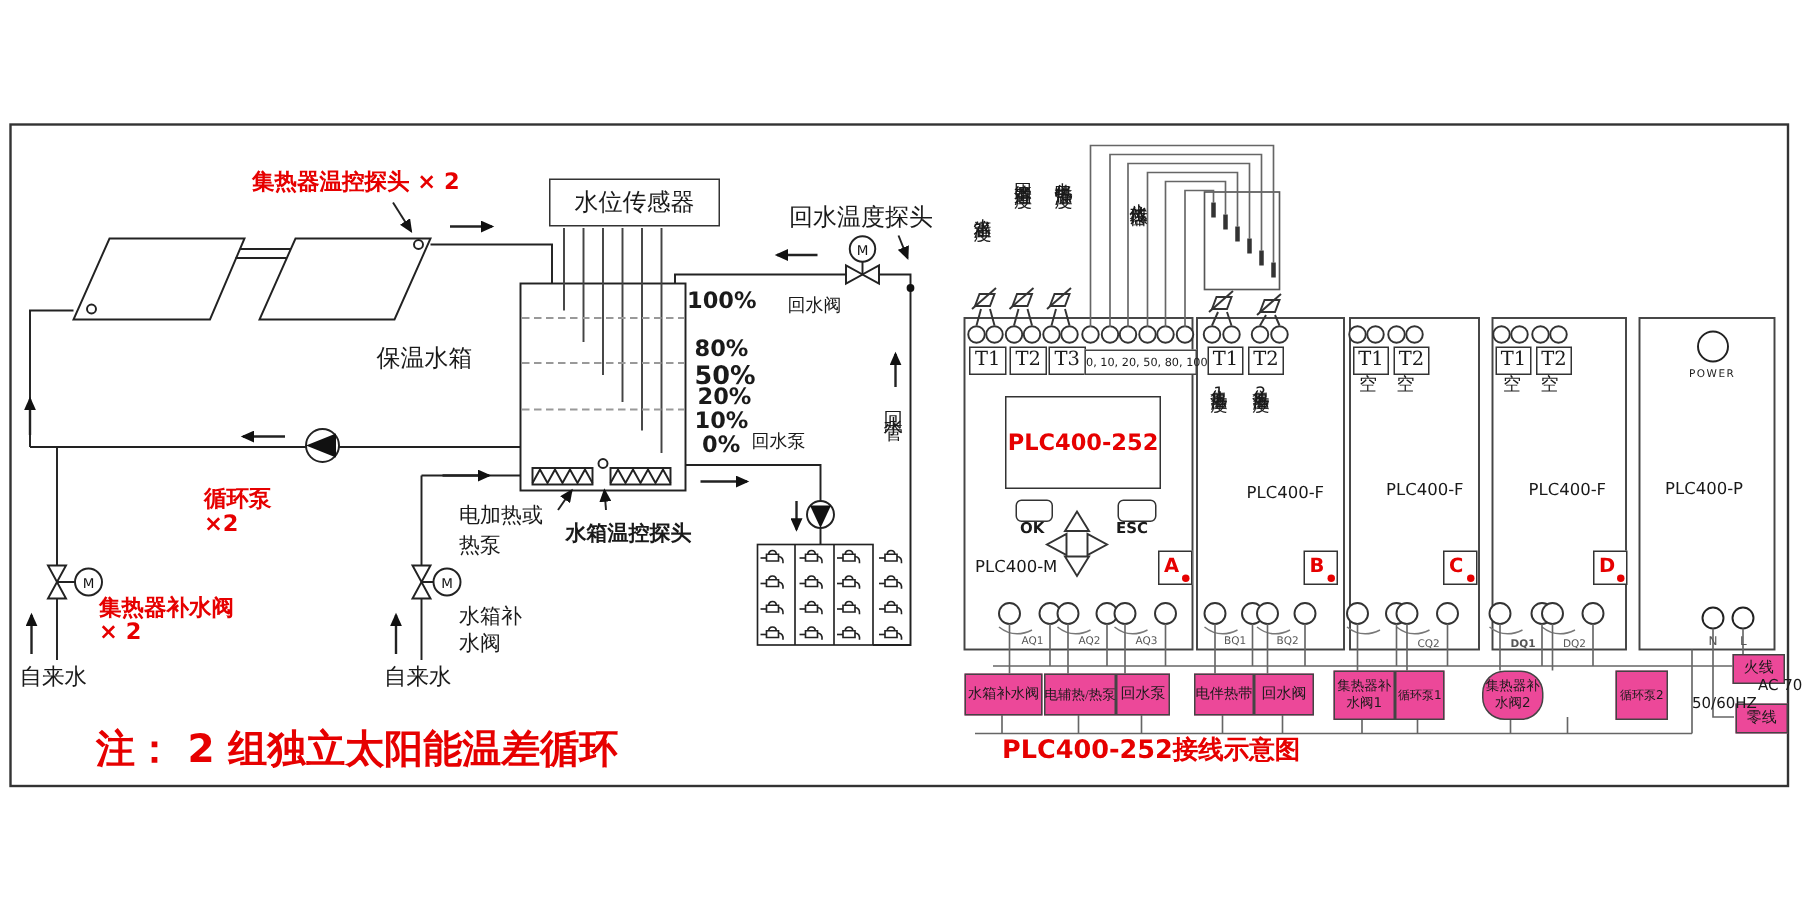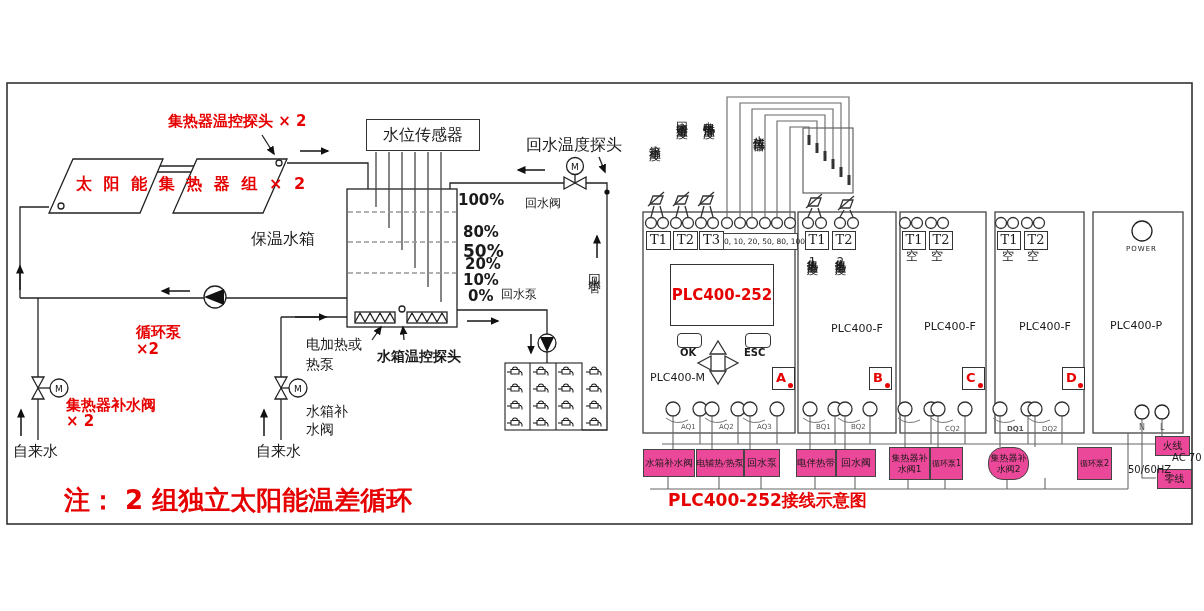--- a/index.html
+++ b/index.html
@@ -307,21 +307,20 @@
     <line x1="945" y1="478" x2="945" y2="489"></line>
         <line x1="1007" y1="478" x2="1007" y2="489"></line>
     <line x1="1045" y1="478" x2="1045" y2="489"></line>
     <path d="M1142 419 V478 H1156"></path>
     <line x1="1162" y1="419" x2="1162" y2="436"></line>
     <line x1="1128" y1="433" x2="1128" y2="489"></line>
   </g>
 </svg>
 
 <div class="lbl red" style="left:168px;top:113px;font-size:15px;">集热器温控探头 × 2</div>
-<div class="lbl red" style="left:76px;top:175px;font-size:16px;letter-spacing:3px;">太 阳 能 集 热 器 组  × 2</div>
 <div class="lbl red" style="left:136px;top:324px;font-size:15px;text-align:center;">循环泵</div>
 <div class="lbl red" style="left:136px;top:341px;font-size:15px;">×2</div>
 <div class="lbl red" style="left:66px;top:397px;font-size:15px;">集热器补水阀</div>
 <div class="lbl red" style="left:66px;top:413px;font-size:15px;">× 2</div>
 <div class="lbl" style="left:251px;top:230px;font-size:16px;">保温水箱</div>
 
 <div class="lbl boxed" style="left:366px;top:119px;width:112px;height:30px;line-height:30px;font-size:16px;">水位传感器</div>
 
 <div class="lbl" style="left:458px;top:192px;font-size:15px;font-weight:bold;">100%</div>
 <div class="lbl" style="left:463px;top:224px;font-size:15px;font-weight:bold;">80%</div>

